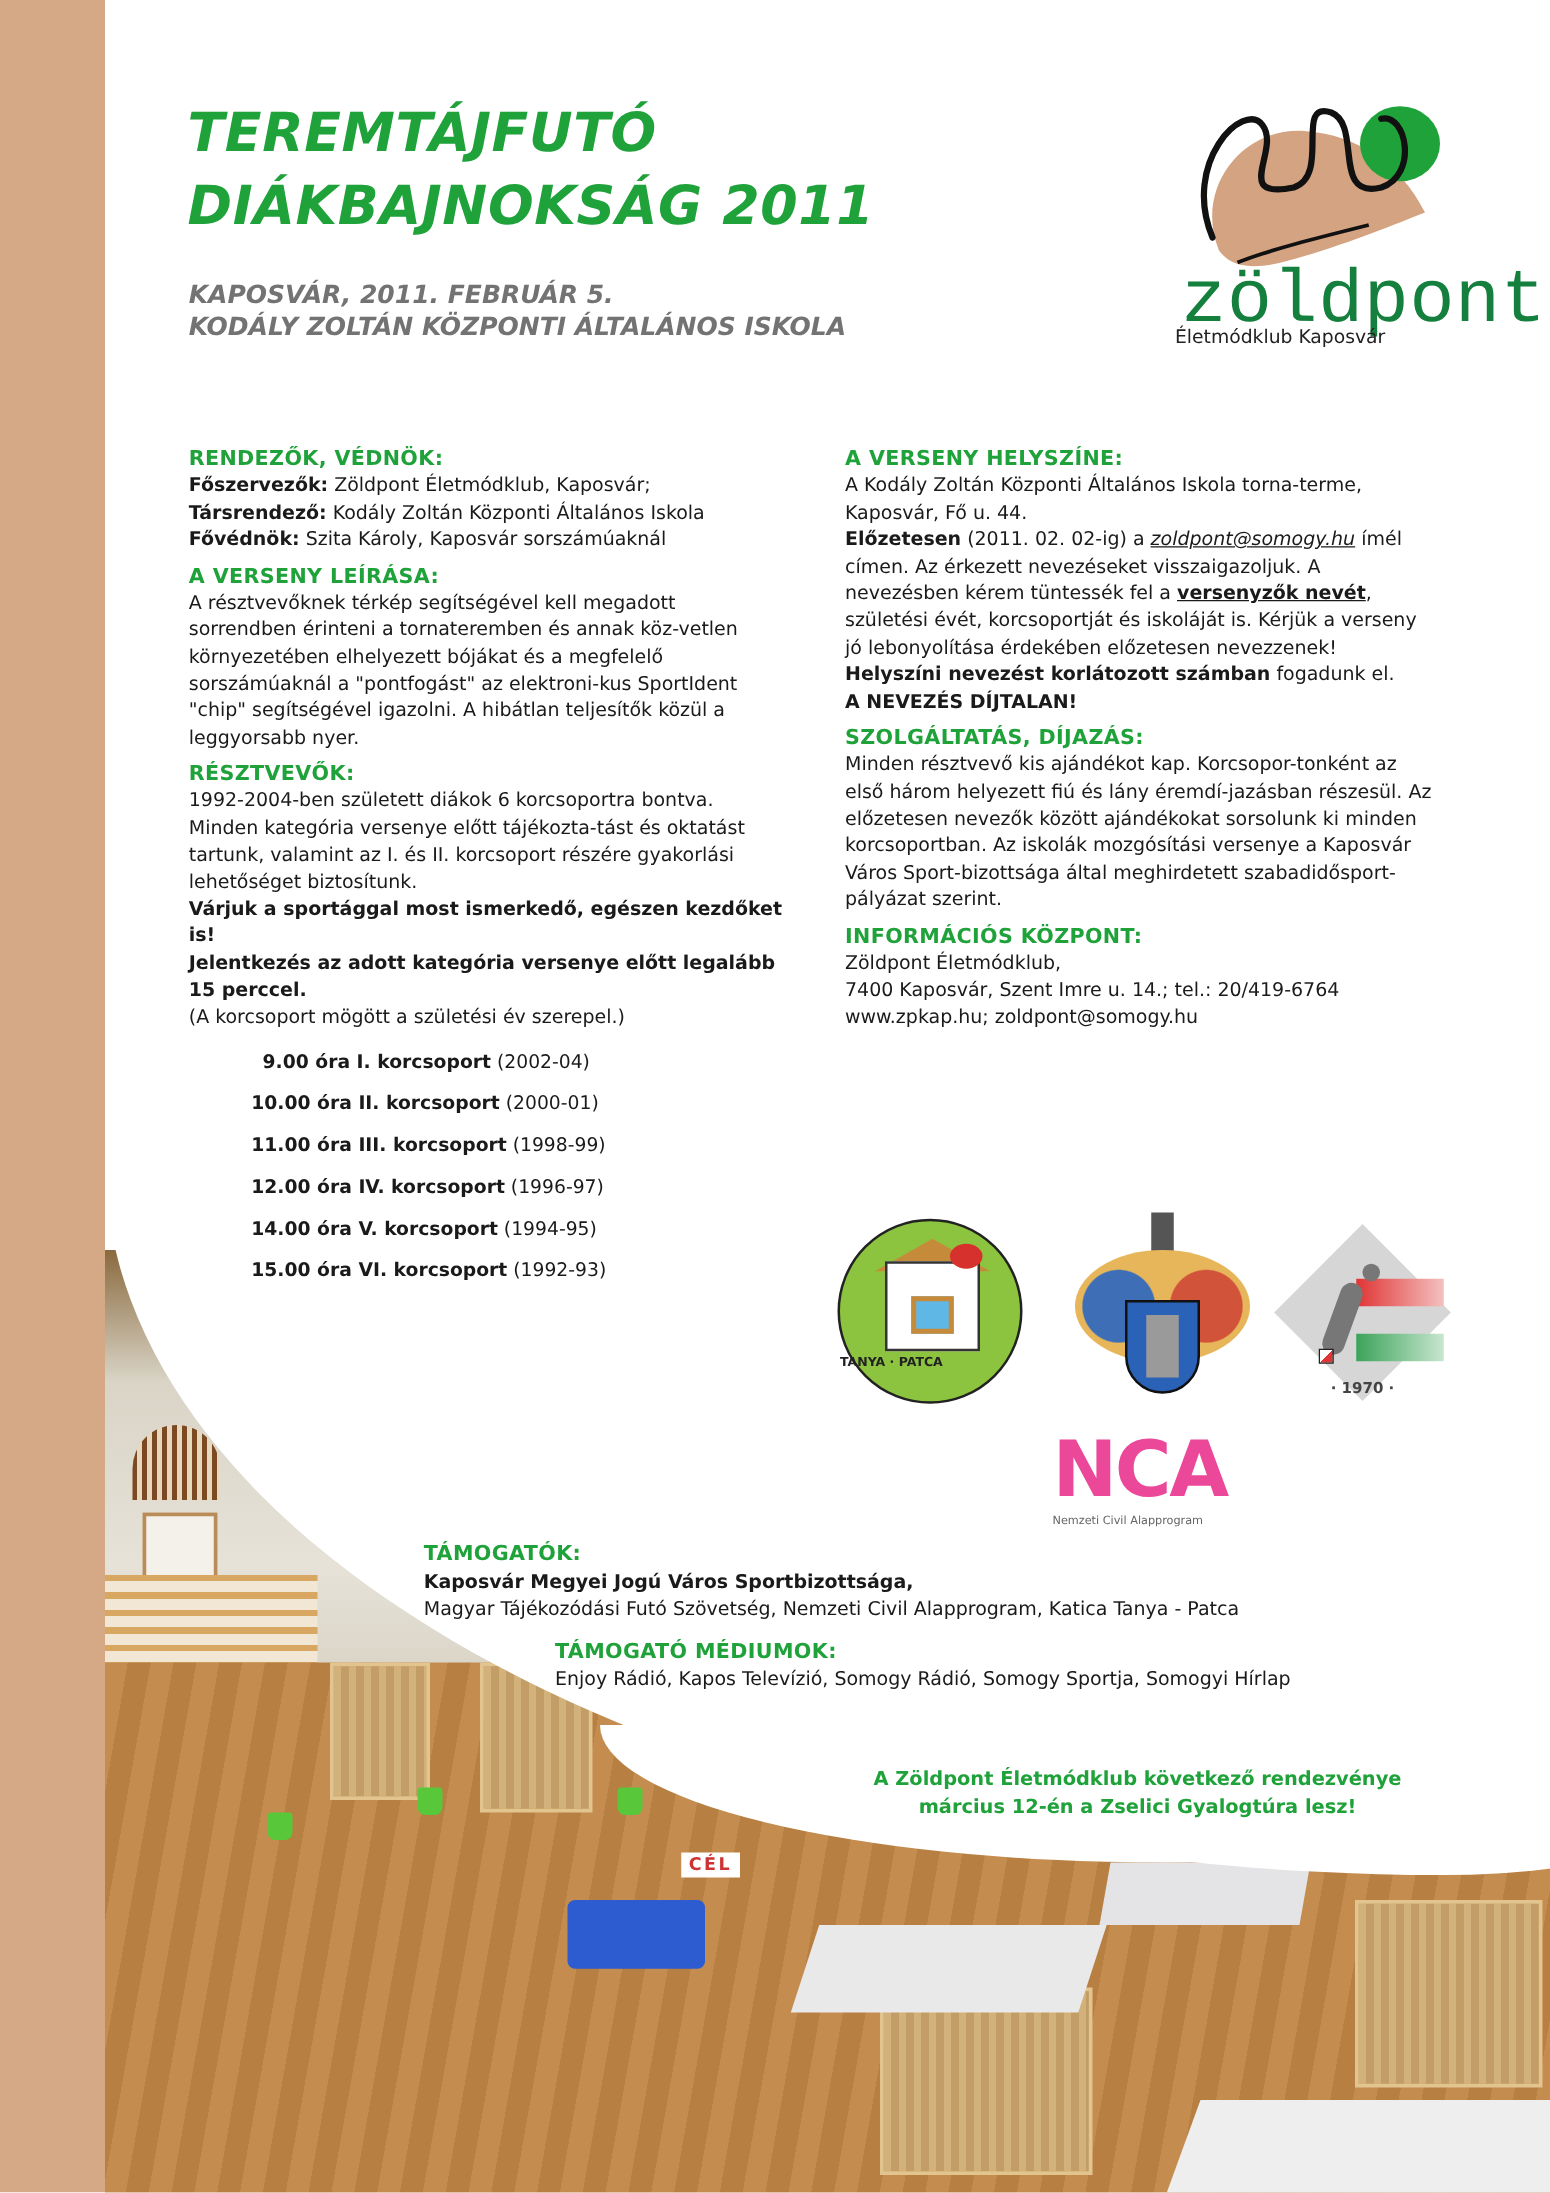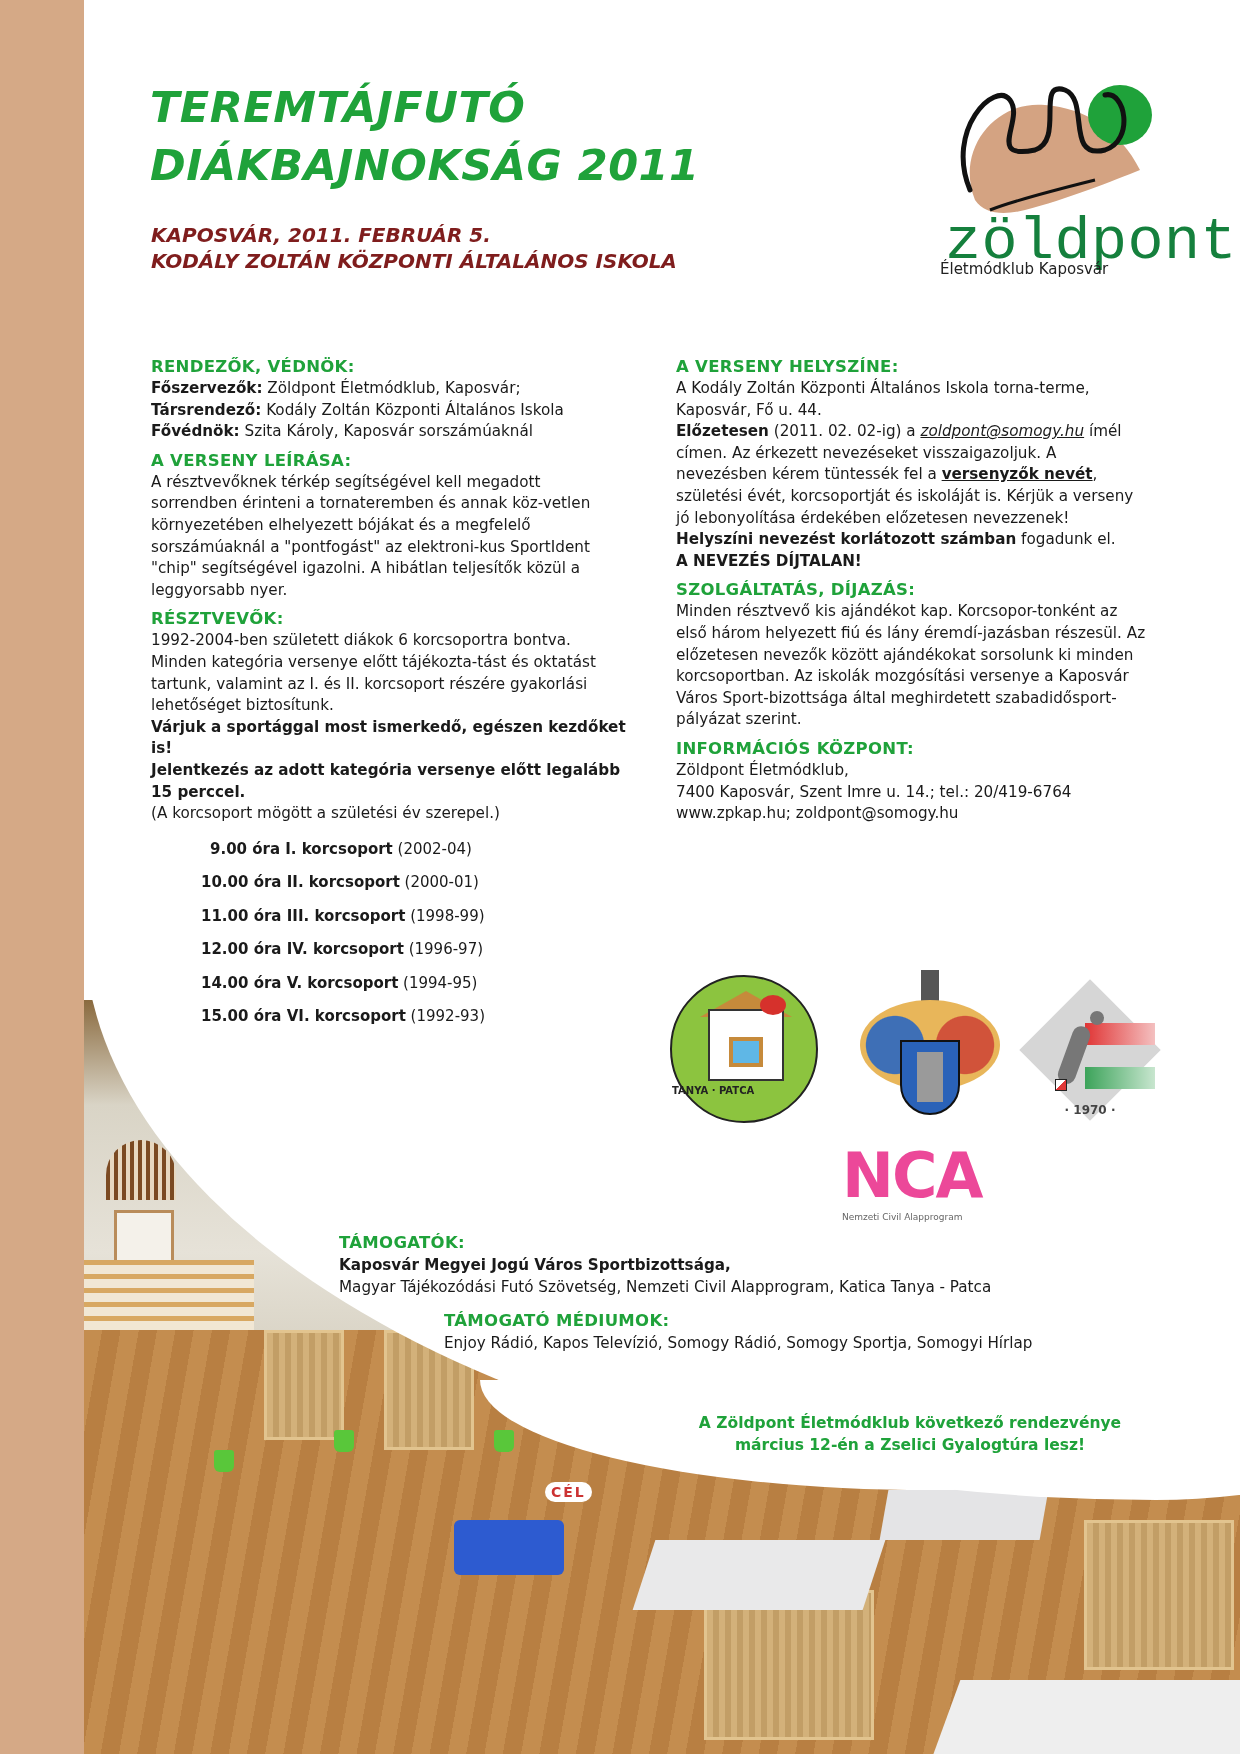--- a/index.html
+++ b/index.html
@@ -26,21 +26,21 @@
   .photo .tramp { position: absolute; left: 370px; top: 520px; width: 110px; height: 55px; background: #2d5bd0; border-radius: 6px; }
   .photo .panel { position: absolute; background: repeating-linear-gradient(90deg, #d3b17a 0 6px, #c29e66 6px 12px); border: 3px solid #e2c48f; }
   .photo .cup { position: absolute; width: 20px; height: 22px; background: #59c73a; border-radius: 3px 3px 6px 6px; }
   .cutout { position: absolute; left: 84px; top: 700px; width: 1500px; height: 800px; background: #ffffff;
     border-bottom-left-radius: 100% 100%; border-bottom-right-radius: 40% 45%; }
   .cutout2 { position: absolute; left: 480px; top: 1380px; width: 900px; height: 110px; background: #fff; border-radius: 0 0 50% 50% / 0 0 100% 100%; }
 
   
   .title { position: absolute; left: 150px; top: 78px; font-family: "DejaVu Sans", sans-serif; font-weight: bold; font-style: italic;
     color: #1fa23a; font-size: 43px; line-height: 58px; letter-spacing: 0.5px; }
-  .subtitle { position: absolute; left: 151px; top: 222px; font-weight: bold; font-style: italic; font-size: 20px; line-height: 26px; color: #7f1d1d; }
+  .subtitle { position: absolute; left: 151px; top: 222px; font-weight: bold; font-style: italic; font-size: 20px; line-height: 26px; color: #737373; }
 
   
   .logo { position: absolute; left: 915px; top: 60px; width: 250px; height: 230px; }
   .logo-name { position: absolute; left: 945px; top: 208px; font-size: 60px; color: #15803d; letter-spacing: 0.5px; font-family: Liberation Mono, monospace; }
   .logo-sub { position: absolute; left: 940px; top: 260px; font-size: 15px; color: #222; font-family: "DejaVu Sans", sans-serif; }
 
   
   .col { position: absolute; font-size: 15.2px; line-height: 21.6px; color: #1a1a1a; }
   .col-left { left: 151px; top: 356px; width: 480px; }
   .col-right { left: 676px; top: 356px; width: 470px; }
@@ -77,21 +77,21 @@
   .mtfsz .year { position: absolute; left: 0; top: 128px; width: 150px; text-align: center; font-size: 12px; font-weight: bold; color: #444; }
   .nca { position: absolute; left: 842px; top: 1148px; width: 180px; height: 70px; }
   .nca .letters { font-size: 62px; font-weight: bold; color: #ec4899; line-height: 56px; letter-spacing: -2px; font-family: "DejaVu Sans", sans-serif; }
   .nca .sub { font-size: 9px; color: #666; margin-top: 8px; }
 
   
   .supporters { position: absolute; left: 339px; top: 1232px; font-size: 15.2px; line-height: 22px; }
   .media { position: absolute; left: 444px; top: 1310px; font-size: 15.2px; line-height: 22px; }
   .next-event { position: absolute; left: 660px; top: 1412px; width: 500px; text-align: center; color: #1fa23a; font-weight: bold; font-size: 15.5px; line-height: 22px; }
 
-  .photo-label { position: absolute; left: 545px; top: 1482px; padding: 2px 6px; font-size: 14px; font-weight: bold; color: #c33; background: #fff; letter-spacing: 2px; border-radius: 10px; }
+  .photo-label { position: absolute; left: 545px; top: 1482px; padding: 2px 6px; font-size: 14px; font-weight: bold; color: #c33; background: #fff; letter-spacing: 2px; }
 </style>
 </head>
 <body>
 
 <div class="left-band"></div>
 
 <div class="photo">
   <div class="wall"></div>
   <div class="window-arch"></div>
   <div class="window"></div>

